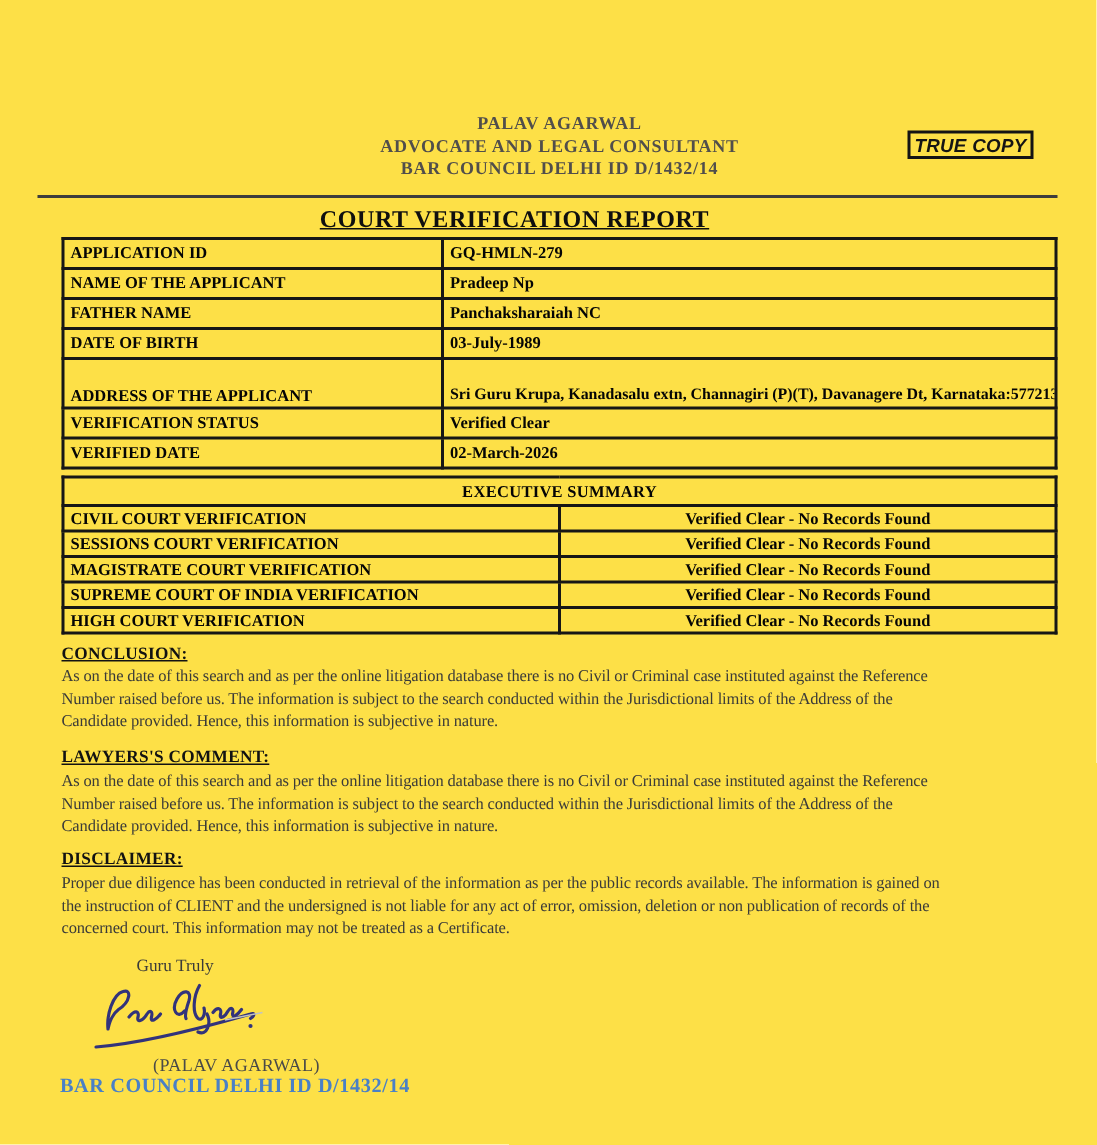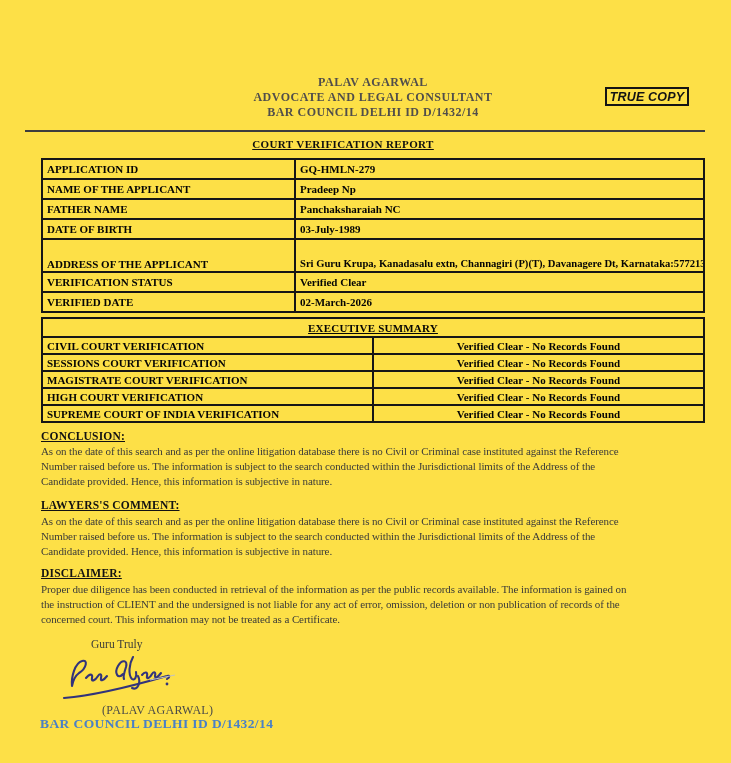--- a/index.html
+++ b/index.html
@@ -14,34 +14,34 @@
   }
   .stamp {
     position:absolute; left:605px; top:75px; width:84px; height:19px; box-sizing:border-box;
     border:2px solid #141414; display:flex; align-items:center; justify-content:center;
     font-family:"Liberation Sans","DejaVu Sans",sans-serif; font-style:italic; font-weight:bold;
     font-size:12.5px; color:#141414; letter-spacing:0.2px;margin-top:12px;
   }
   .rule { position:absolute; top:130px; left:25px; width:680px; border-top:2.5px solid #3d3d3d; }
   .title {
     position:absolute; top:138px; left:0; width:686px; text-align:center;
-    font-weight:bold; font-size:11px; letter-spacing:0.4px; color:#0f0f0f;
+    font-weight:bold; font-size:16px; letter-spacing:0.4px; color:#0f0f0f;
     text-decoration:underline;
   }
   
   table.doc { position:absolute; left:41px; width:664px; border-collapse:collapse; table-layout:fixed; }
   table.doc td, table.doc th { border:2px solid #161616; padding:0 4px; color:#050505; font-size:11px; font-weight:bold; overflow:hidden;margin-left:44px; }
   .t-app { top:158px; }
   .t-app td.lbl { width:243px; }
   .t-app tr { height:20px; }
   .t-app tr.r-addr { height:33px; }
   .t-app tr.r-addr td { vertical-align:top; padding-top:18px; }
   .t-app td.val-addr { font-size:10.6px; white-space:nowrap; }
   .t-exec { top:317px; }
-  .t-exec th { height:17px; font-size:11.5px; letter-spacing:0.2px;text-decoration:underline; }
+  .t-exec th { height:17px; font-size:11.5px; letter-spacing:0.2px; }
   .t-exec tr.dr { height:17px; }
   .t-exec td.lbl { width:243px; text-align:left; }
   .t-exec td.val { text-align:center; }
   
   .sec-h {
     position:absolute; left:41px; font-weight:bold; font-size:11.5px; color:#121212;
     text-decoration:underline; letter-spacing:0.2px;
   }
   .para { position:absolute; left:41px; width:686px; font-size:11px; color:#3b3b39; line-height:15px; letter-spacing:-0.1px; }
   .para div { white-space:nowrap; }
@@ -111,25 +111,25 @@
       </tr>
       <tr class="dr">
         <td class="lbl">SESSIONS COURT VERIFICATION</td>
         <td class="val">Verified Clear - No Records Found</td>
       </tr>
       <tr class="dr">
         <td class="lbl">MAGISTRATE COURT VERIFICATION</td>
         <td class="val">Verified Clear - No Records Found</td>
       </tr>
       <tr class="dr">
-        <td class="lbl">HIGH COURT VERIFICATION</td>
+        <td class="lbl">SUPREME COURT OF INDIA VERIFICATION</td>
         <td class="val">Verified Clear - No Records Found</td>
       </tr>
       <tr class="dr">
-        <td class="lbl">SUPREME COURT OF INDIA VERIFICATION</td>
+        <td class="lbl">HIGH COURT VERIFICATION</td>
         <td class="val">Verified Clear - No Records Found</td>
       </tr>
     </tbody>
   </table>
 
   <div class="sec-h" style="top:430px">CONCLUSION:</div>
   <div class="para" style="top:444px">
     <div>As on the date of this search and as per the online litigation database there is no Civil or Criminal case instituted against the Reference</div>
     <div>Number raised before us. The information is subject to the search conducted within the Jurisdictional limits of the Address of the</div>
     <div>Candidate provided. Hence, this information is subjective in nature.</div>

